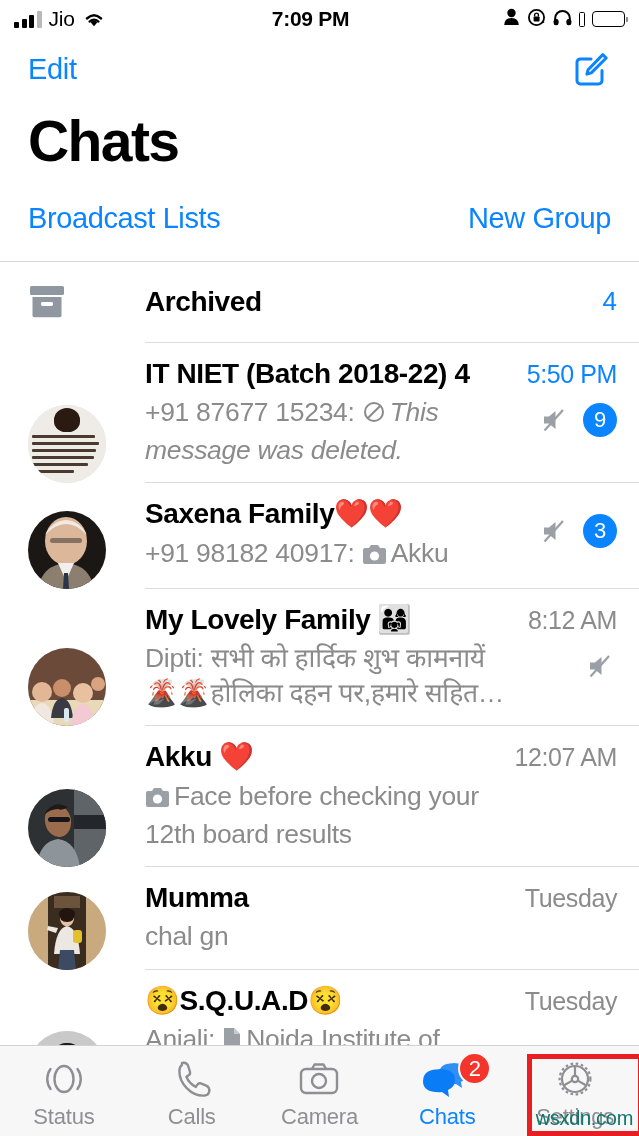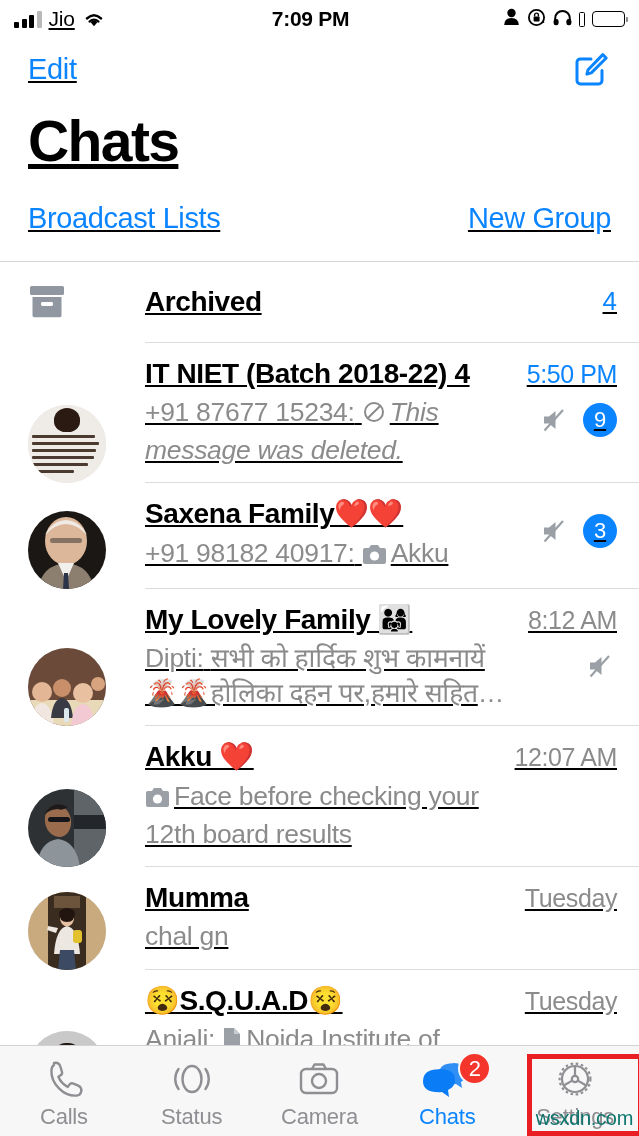--- a/index.html
+++ b/index.html
@@ -2,21 +2,21 @@
 <html><head>
 <meta charset="utf-8">
 <style>
   * { margin:0; padding:0; box-sizing:border-box; }
   html, body {
     width:639px; height:1136px;
     background:#ffffff;
     font-family:"Liberation Sans", sans-serif;
     overflow:hidden;
   }
-  .phone { position:relative; width:639px; height:1136px; background:#fff;text-decoration:underline; }
+  .phone { position:relative; width:639px; height:1136px; background:#fff; }
 
   
   .statusbar {
     position:relative; height:38px; width:100%;
     display:flex; align-items:center; padding:0 14px;
     color:#000;
   }
   .sb-left { display:flex; align-items:center; gap:7px; }
   .sig { display:flex; align-items:flex-end; gap:2.5px; height:17px; }
   .sig i { display:block; width:5px; background:#000; border-radius:1px; }
@@ -459,35 +459,35 @@
       </div>
     </div>
 
   </div>
 
   <div class="tabbar">
 
     <div class="tab">
       <div class="ticon">
         <svg width="44" height="44" viewBox="0 0 44 44">
-          <path d="M12 6 q5 -1 6.5 4 l1.5 5 q.6 2 -1.4 3.3 l-2.2 1.4 q2.6 6.6 9.4 10.2 l1.6 -2.3 q1.4 -2 3.3 -1.2 l5 2 q4.6 1.9 3.4 6.6 q-.8 3.3 -4.7 3.6 q-9.5 .6 -17.4 -7.3 q-7.9 -7.9 -7.6 -17.6 q.2 -4.2 2.6 -5.7 Z" fill="none" stroke="#8e8e93" stroke-width="2.4" stroke-linejoin="round"></path>
-        </svg>
-      </div>
-      <div class="tlabel">Calls</div>
+          <ellipse cx="22" cy="22" rx="9.5" ry="13" fill="none" stroke="#8e8e93" stroke-width="2.4"></ellipse>
+          <path d="M8.5 12 a17 17 0 0 0 0 20" fill="none" stroke="#8e8e93" stroke-width="2.4" stroke-linecap="round"></path>
+          <path d="M35.5 12 a17 17 0 0 1 0 20" fill="none" stroke="#8e8e93" stroke-width="2.4" stroke-linecap="round"></path>
+        </svg>
+      </div>
+      <div class="tlabel">Status</div>
     </div>
 
     <div class="tab">
       <div class="ticon">
         <svg width="44" height="44" viewBox="0 0 44 44">
-          <ellipse cx="22" cy="22" rx="9.5" ry="13" fill="none" stroke="#8e8e93" stroke-width="2.4"></ellipse>
-          <path d="M8.5 12 a17 17 0 0 0 0 20" fill="none" stroke="#8e8e93" stroke-width="2.4" stroke-linecap="round"></path>
-          <path d="M35.5 12 a17 17 0 0 1 0 20" fill="none" stroke="#8e8e93" stroke-width="2.4" stroke-linecap="round"></path>
-        </svg>
-      </div>
-      <div class="tlabel">Status</div>
+          <path d="M12 6 q5 -1 6.5 4 l1.5 5 q.6 2 -1.4 3.3 l-2.2 1.4 q2.6 6.6 9.4 10.2 l1.6 -2.3 q1.4 -2 3.3 -1.2 l5 2 q4.6 1.9 3.4 6.6 q-.8 3.3 -4.7 3.6 q-9.5 .6 -17.4 -7.3 q-7.9 -7.9 -7.6 -17.6 q.2 -4.2 2.6 -5.7 Z" fill="none" stroke="#8e8e93" stroke-width="2.4" stroke-linejoin="round"></path>
+        </svg>
+      </div>
+      <div class="tlabel">Calls</div>
     </div>
 
     <div class="tab">
       <div class="ticon">
         <svg width="44" height="44" viewBox="0 0 44 44">
           <rect x="4" y="12" width="36" height="24" rx="5" fill="none" stroke="#8e8e93" stroke-width="2.4"></rect>
           <path d="M15 12 L17.5 7.5 H26.5 L29 12" fill="none" stroke="#8e8e93" stroke-width="2.4" stroke-linejoin="round"></path>
           <circle cx="22" cy="24" r="7" fill="none" stroke="#8e8e93" stroke-width="2.4"></circle>
         </svg>
       </div>

